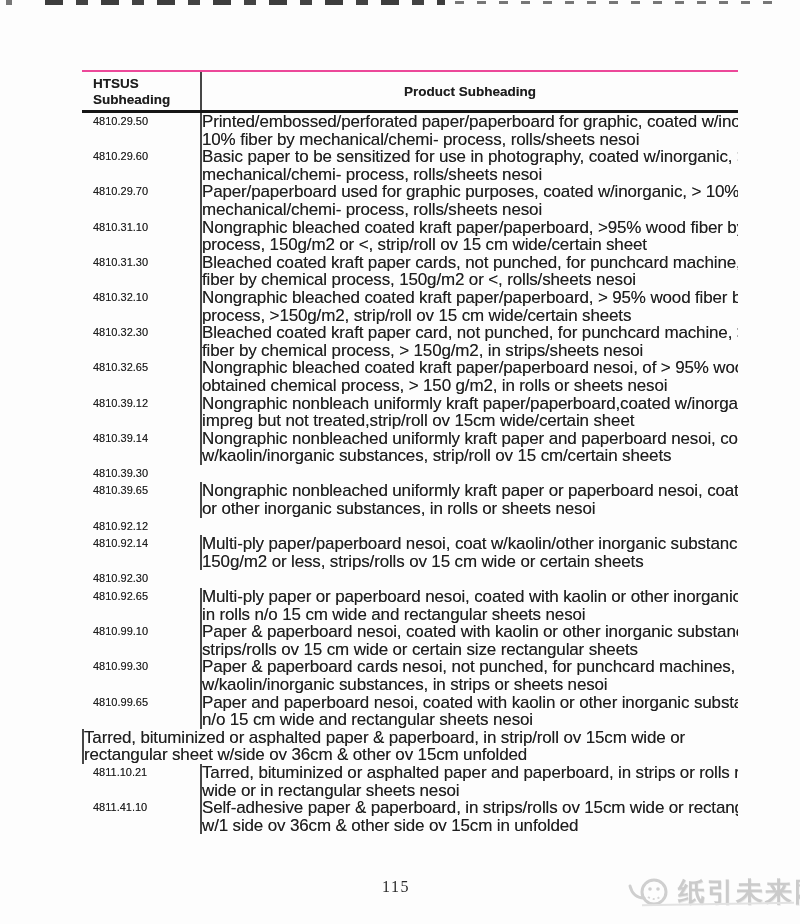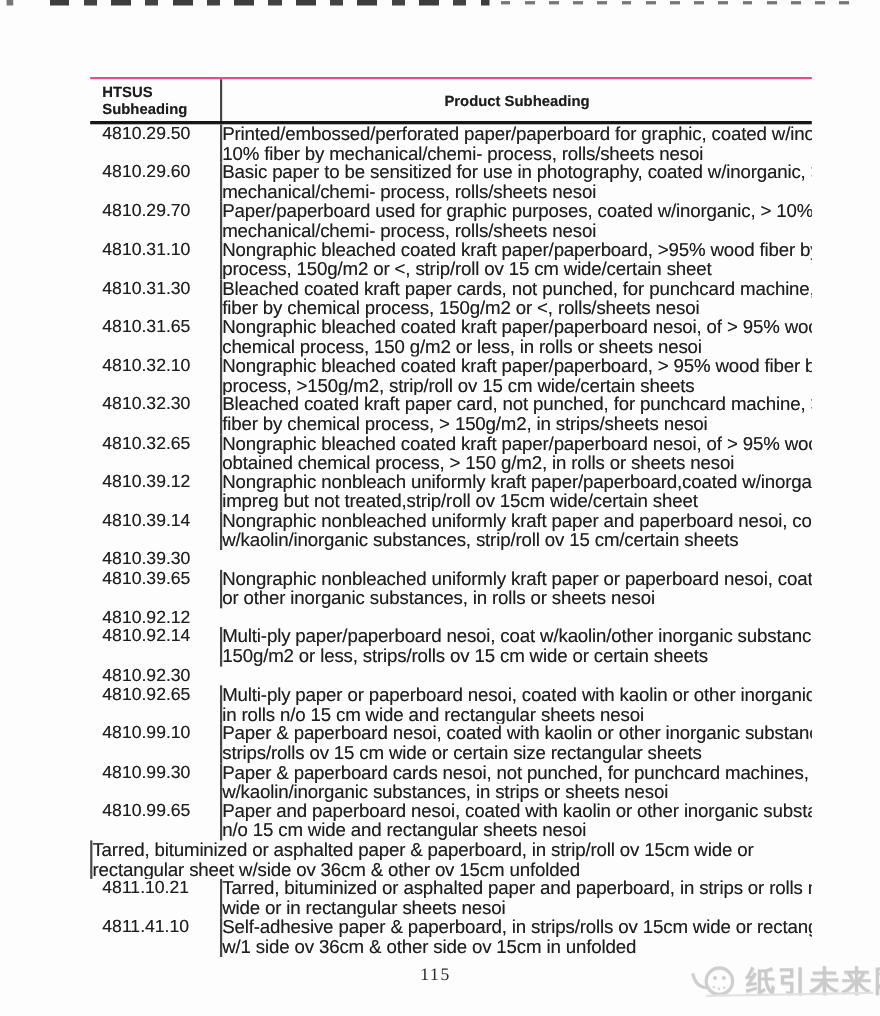--- a/index.html
+++ b/index.html
@@ -70,21 +70,21 @@
     align-items: center;
     justify-content: center;
     font-weight: bold;
     font-size: 13.5px;
   }
   .row { display: flex; }
   .c1 {
     width: 118px;
     box-sizing: border-box;
     padding-left: 11px;
-    font-size: 16px;
+    font-size: 11px;
     line-height: 17.6px;
     white-space: nowrap;
   }
   .c2 {
     flex: 1;
     box-sizing: border-box;
     border-left: 2px solid #474747;
     padding-left: 0;
     font-size: 17px;
     line-height: 17.6px;
@@ -166,24 +166,20 @@
         </div>
         <div class="row">
           <div class="c1">4810.31.10</div>
           <div class="c2">Nongraphic bleached coated kraft paper/paperboard, &gt;95% wood fiber by chemical<br>process, 150g/m2 or &lt;, strip/roll ov 15 cm wide/certain sheet</div>
         </div>
         <div class="row">
           <div class="c1">4810.31.30</div>
           <div class="c2">Bleached coated kraft paper cards, not punched, for punchcard machine, &gt;95% wood<br>fiber by chemical process, 150g/m2 or &lt;, rolls/sheets nesoi</div>
         </div>
         <div class="row">
-          <div class="c1">4810.31.65</div>
-          <div class="c2">Nongraphic bleached coated kraft paper/paperboard nesoi, of &gt; 95% wood fiber by<br>chemical process, 150 g/m2 or less, in rolls or sheets nesoi</div>
-        </div>
-        <div class="row">
           <div class="c1">4810.32.10</div>
           <div class="c2">Nongraphic bleached coated kraft paper/paperboard, &gt; 95% wood fiber by chemical<br>process, &gt;150g/m2, strip/roll ov 15 cm wide/certain sheets</div>
         </div>
         <div class="row">
           <div class="c1">4810.32.30</div>
           <div class="c2">Bleached coated kraft paper card, not punched, for punchcard machine, &gt;95% wood<br>fiber by chemical process, &gt; 150g/m2, in strips/sheets nesoi</div>
         </div>
         <div class="row">
           <div class="c1">4810.32.65</div>
           <div class="c2">Nongraphic bleached coated kraft paper/paperboard nesoi, of &gt; 95% wood fiber<br>obtained chemical process, &gt; 150 g/m2, in rolls or sheets nesoi</div>

